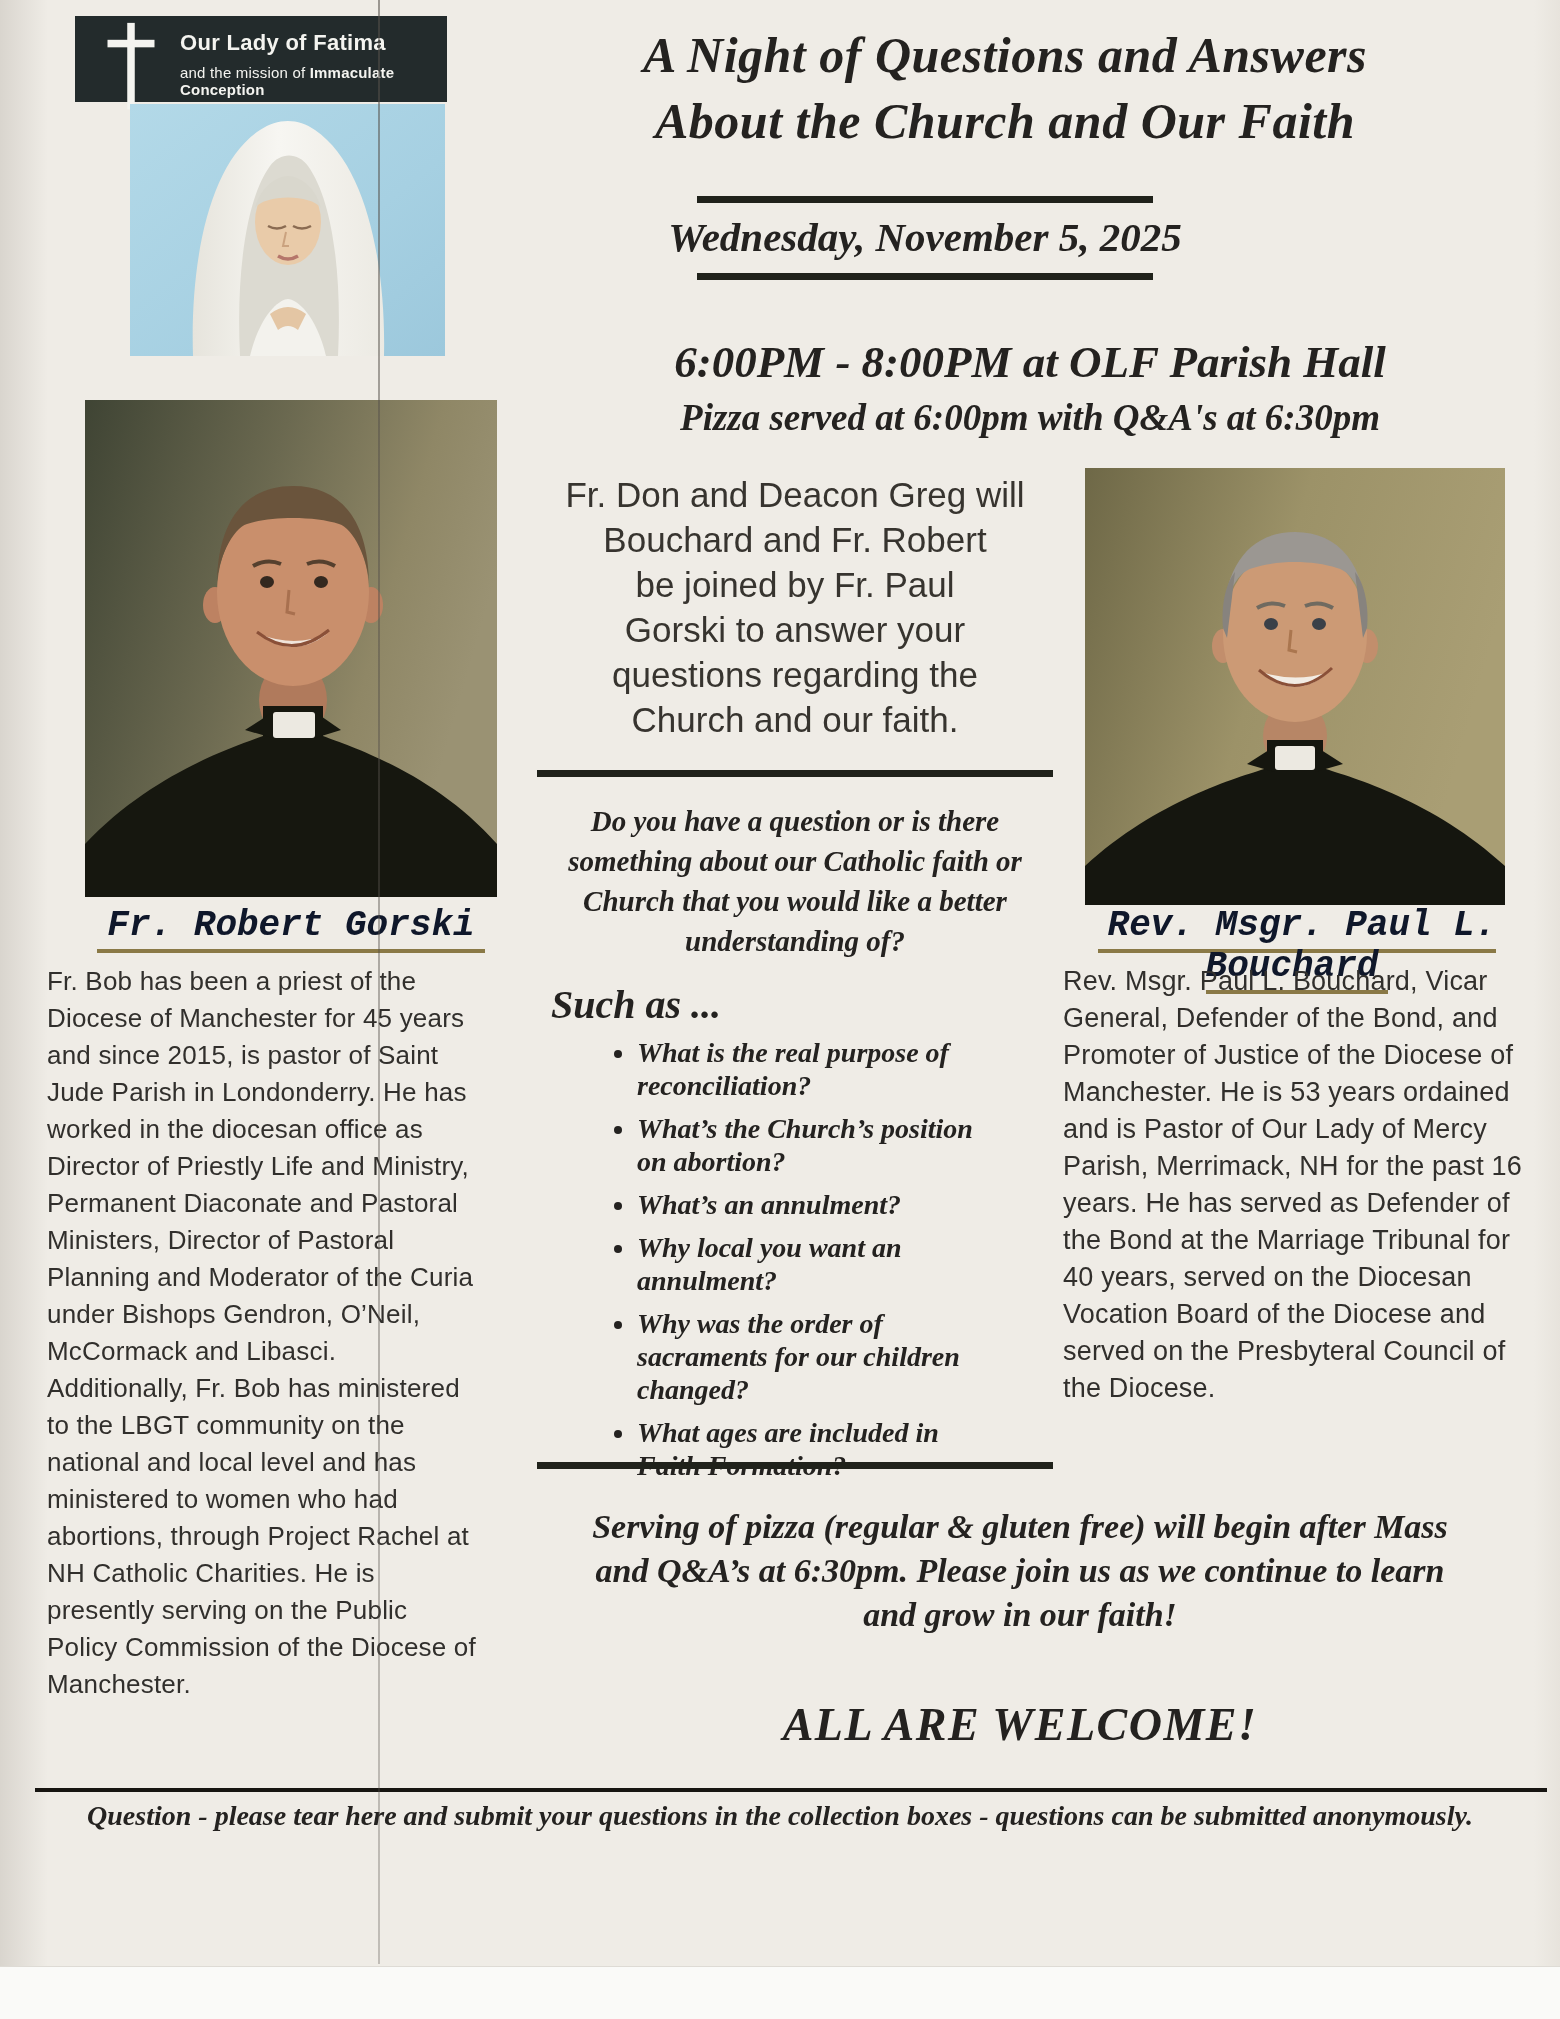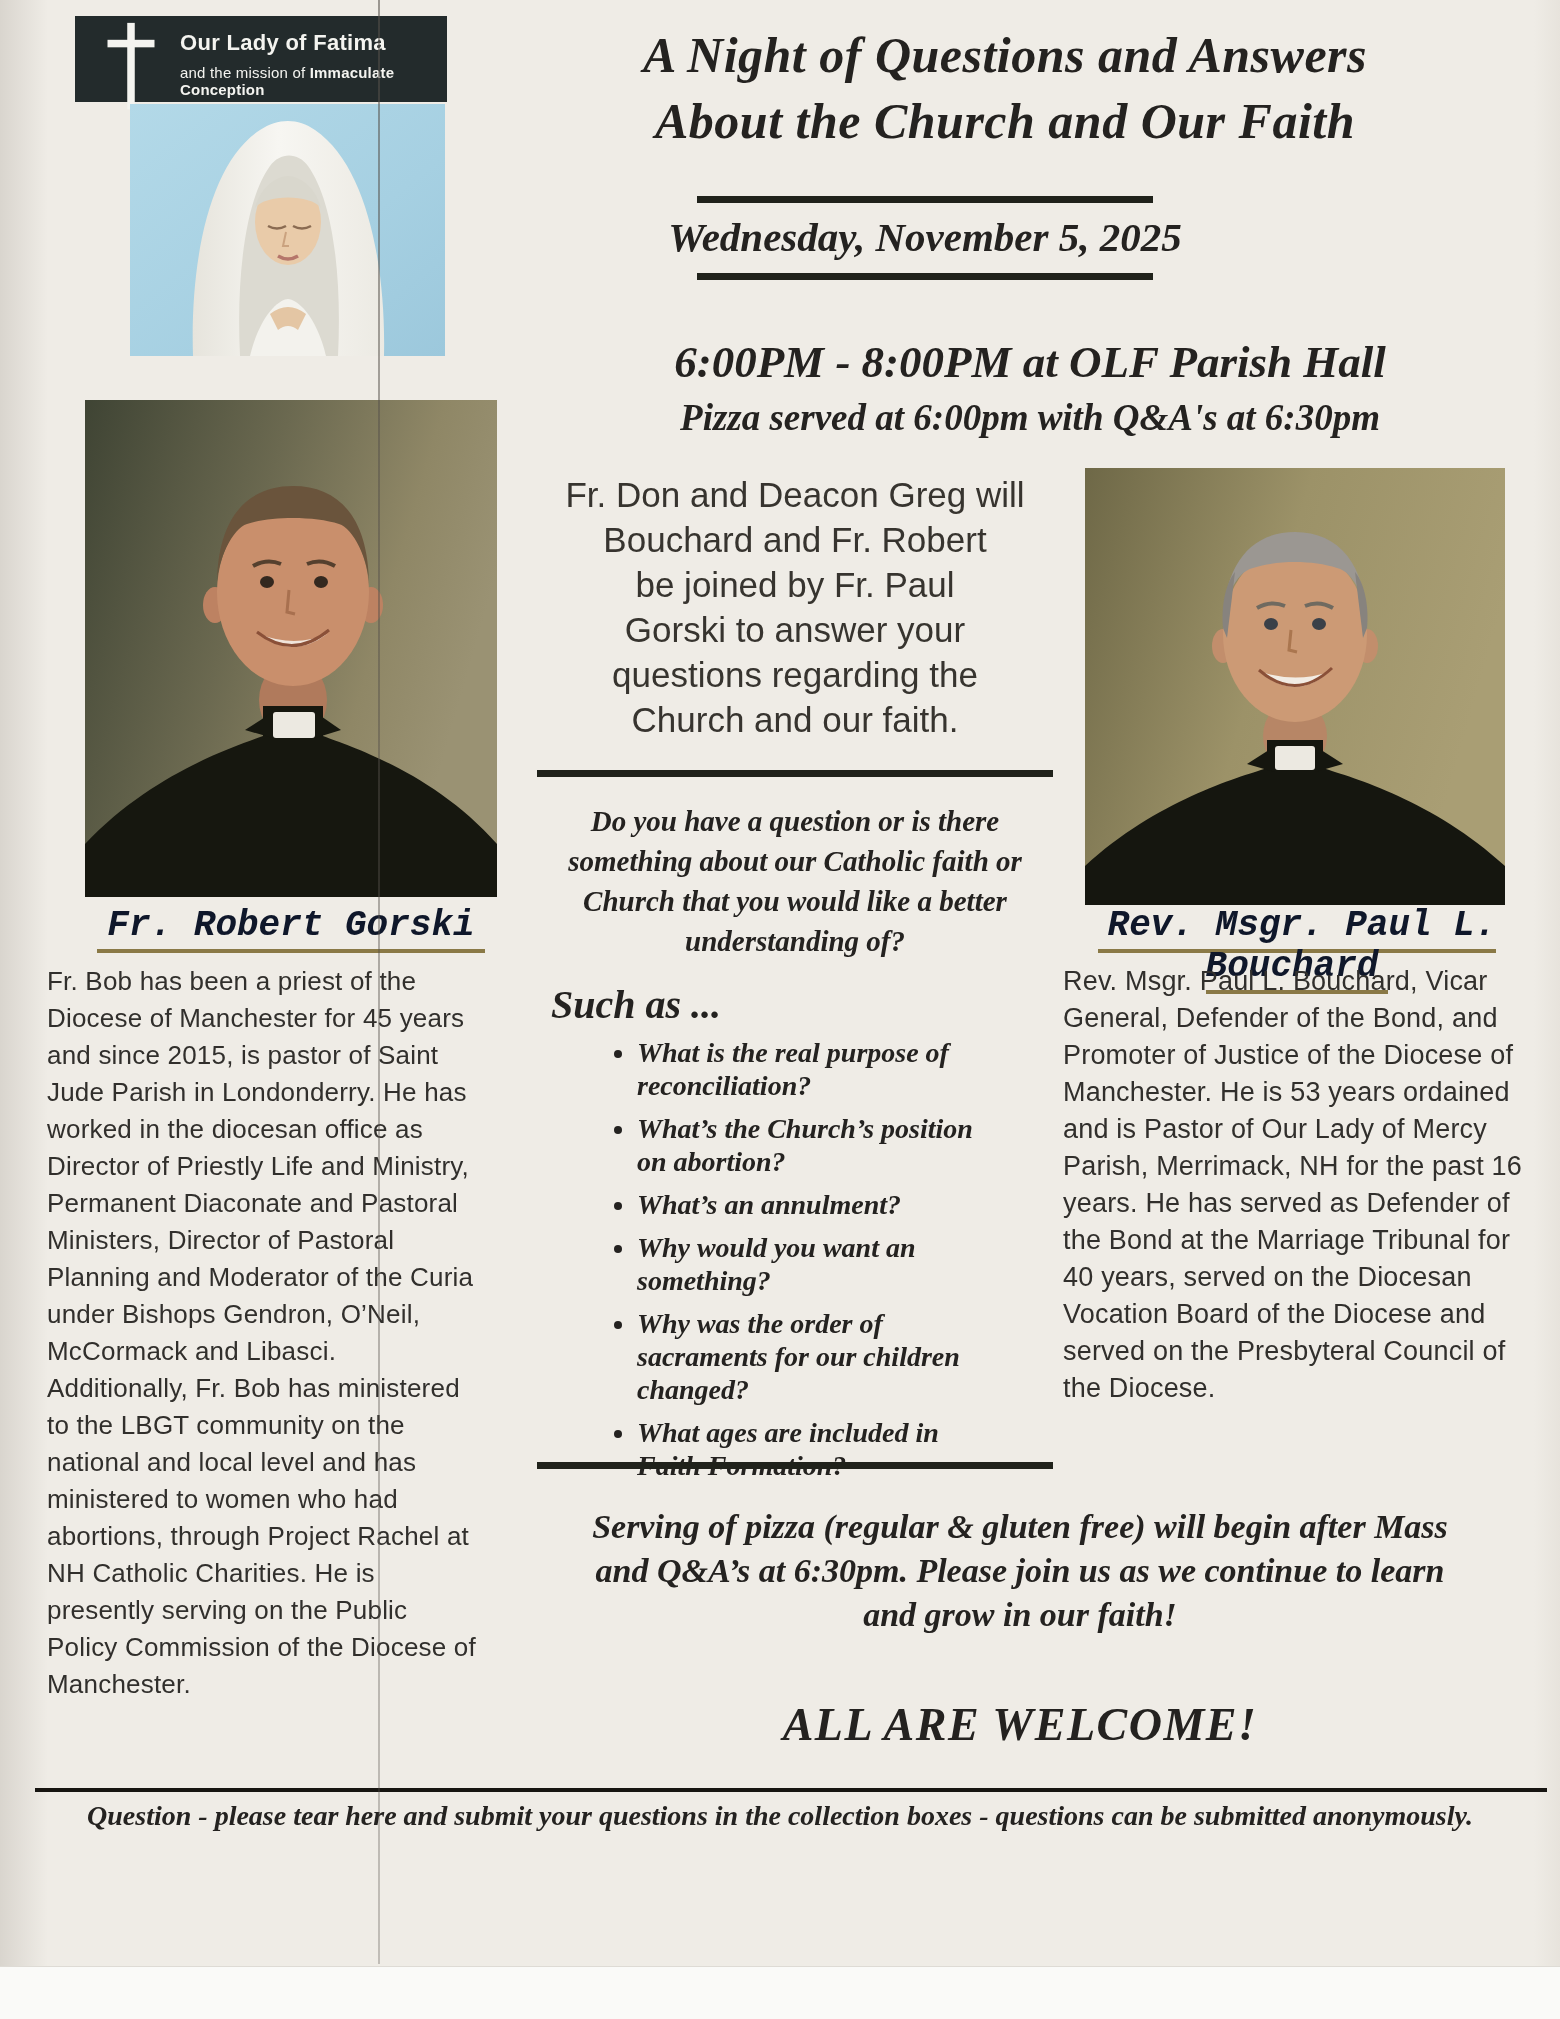--- a/index.html
+++ b/index.html
@@ -195,21 +195,21 @@
       <div class="si">Do you have a question or is there</div>
       <div class="si">something about our Catholic faith or</div>
       <div class="si">Church that you would like a better</div>
       <div class="si">understanding of?</div>
     </div>
     <div class="such-as si">Such as ...</div>
     <ul class="q-list">
       <li>What is the real purpose of reconciliation?</li>
       <li>What’s the Church’s position on abortion?</li>
       <li>What’s an annulment?</li>
-      <li>Why would you want an something?</li>
+      <li>Why local you want an annulment?</li>
       <li>Why was the order of sacraments for our children changed?</li>
       <li>What ages are included in Faith Formation?</li>
     </ul>
   </div>
   <div class="center-rule-2"></div>
 
   <svg class="photo" style="left:1085px; top:468px;" width="420" height="437" viewBox="0 0 420 437">
     <defs>
       <linearGradient id="bgR" x1="0" y1="0" x2="1" y2=".3">
         <stop offset="0" stop-color="#6e6847"></stop>

